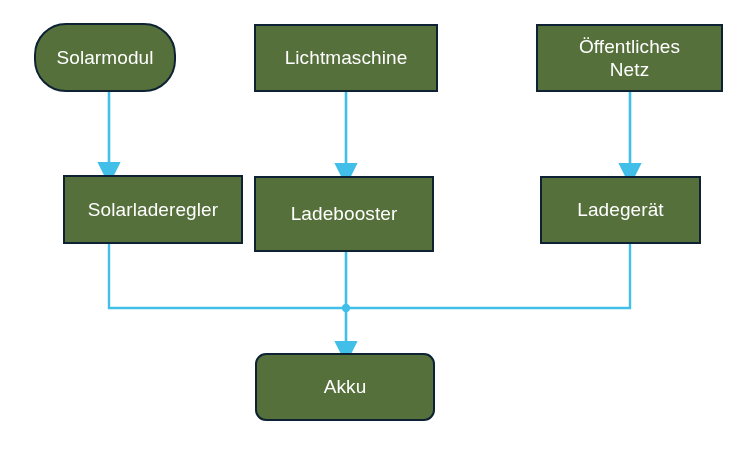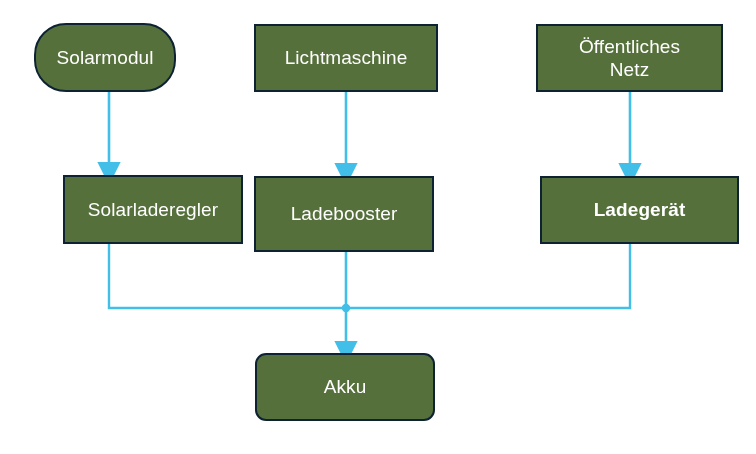--- a/index.html
+++ b/index.html
@@ -48,21 +48,21 @@
     display: block;
     width: 100%;
   }
   
   #node-solarmodul      { left: 34px;  top: 23px;  width: 142px; height: 69px; border-radius: 32px; }
   #node-lichtmaschine   { left: 254px; top: 24px;  width: 184px; height: 68px; }
   #node-netz            { left: 536px; top: 24px;  width: 187px; height: 68px; }
   
   #node-solarladeregler { left: 19px;  top: 175px; width: 180px; height: 69px; margin-left: 44px; }
   #node-ladebooster     { left: 254px; top: 176px; width: 180px; height: 76px; }
-  #node-ladegeraet      { left: 540px; top: 176px; width: 199px; height: 68px; font-weight: bold; }
+  #node-ladegeraet      { left: 540px; top: 176px; width: 161px; height: 68px; }
   
   #node-akku            { left: 255px; top: 353px; width: 180px; height: 68px; border-radius: 11px; }
 </style>
 </head>
 <body>
 
 <div id="diagram-canvas">
 
   <svg id="connector-layer" viewBox="0 0 756 454" width="756" height="454" xmlns="http://www.w3.org/2000/svg">
     <defs>

